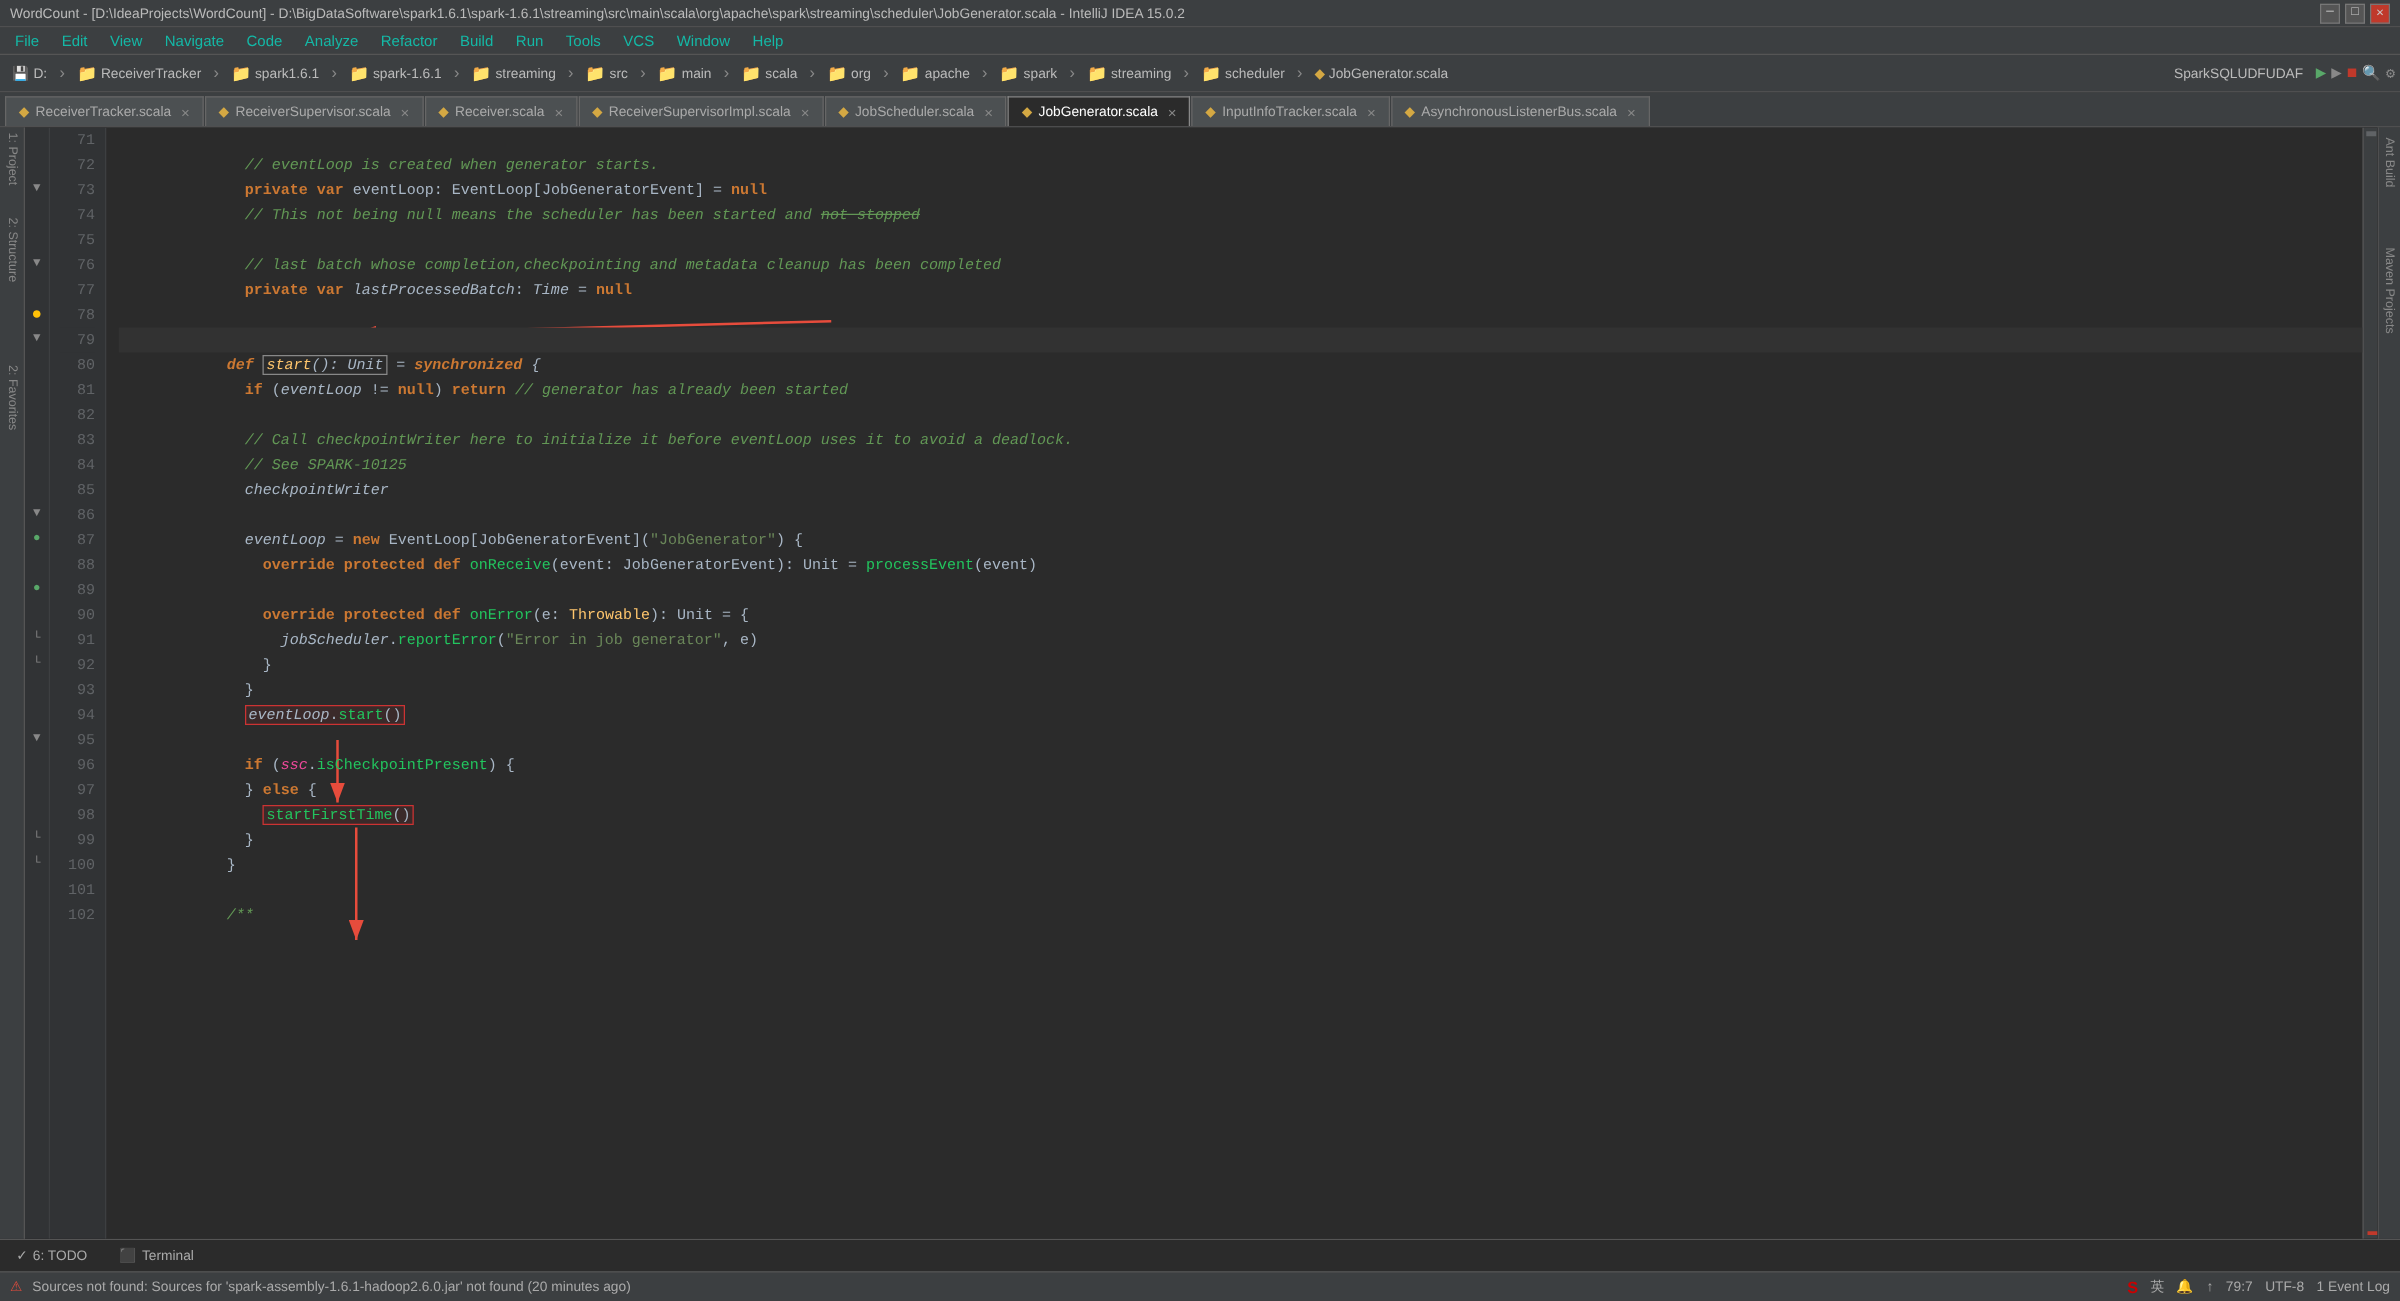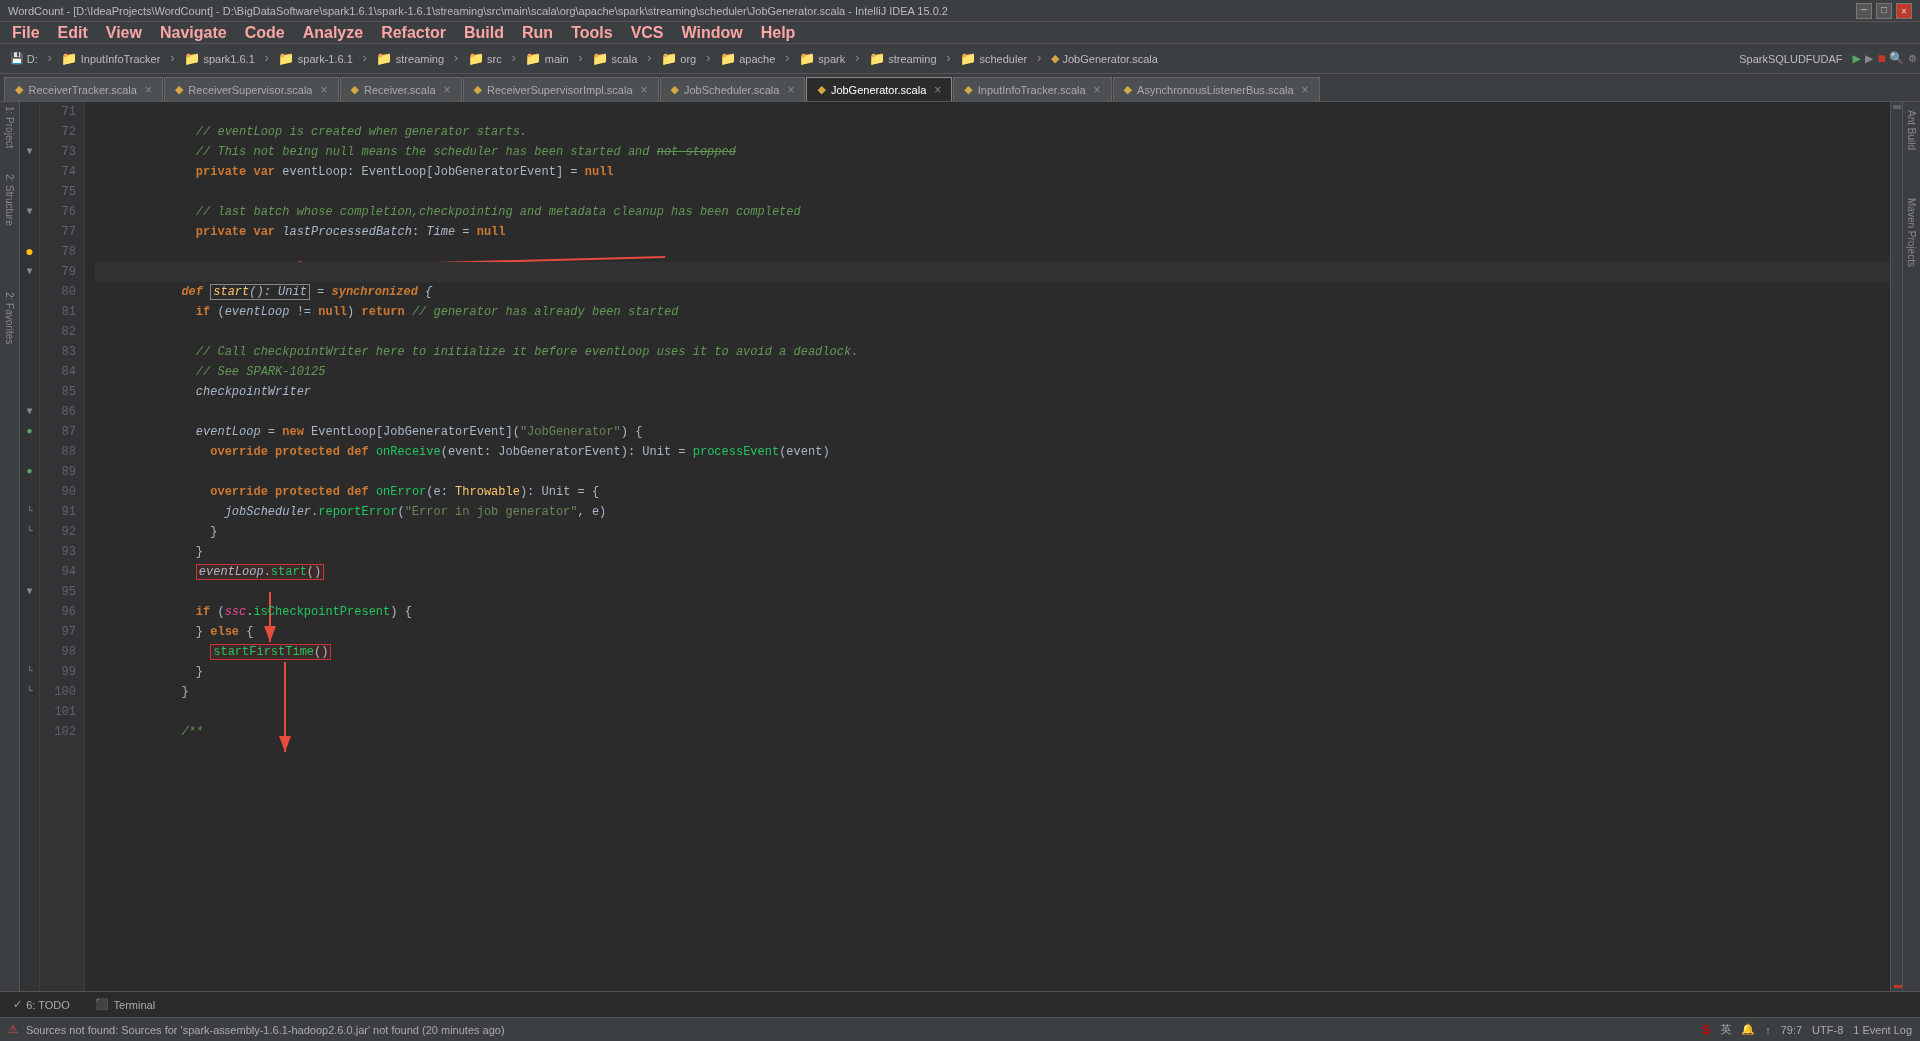--- a/index.html
+++ b/index.html
@@ -50,26 +50,25 @@
     #menu-bar {
       background: #3c3f41;
       height: 22px;
       display: flex;
       align-items: center;
       padding: 0 4px;
       border-bottom: 1px solid #555;
       gap: 2px;
     }
     .menu-item {
-      color: #fca5a5;
-      font-size: 16px;
+      color: #14b8a6;
+      font-size: 12px;
       font-family: Arial, sans-serif;
       padding: 2px 8px;
       cursor: pointer;
-      font-weight: bold;
     }
 
     
     #toolbar {
       background: #3c3f41;
       height: 30px;
       display: flex;
       align-items: center;
       padding: 0 4px;
       border-bottom: 1px solid #555;
@@ -344,21 +343,21 @@
 </div>
 
 <div id="toolbar">
   <span class="toolbar-item">
     <span>💾</span>
     <span>D:</span>
   </span>
   <span style="color:#888">›</span>
   <span class="toolbar-item">
     <span class="folder-icon">📁</span>
-    <span>InputInfoTracker</span>
+    <span>ReceiverTracker</span>
   </span>
   <span style="color:#888">›</span>
   <span class="toolbar-item">
     <span class="folder-icon">📁</span>
     <span>spark1.6.1</span>
   </span>
   <span style="color:#888">›</span>
   <span class="toolbar-item">
     <span class="folder-icon">📁</span>
     <span>spark-1.6.1</span>
@@ -606,25 +605,25 @@
           <path d="M 185 490 L 185 540" stroke="#e74c3c" stroke-width="2" fill="none" marker-end="url(#arrowhead)"></path>
 
           <path d="M 200 560 L 200 650" stroke="#e74c3c" stroke-width="2" fill="none" marker-end="url(#arrowhead)"></path>
         </svg>
 
         <div class="code-line">
           <span class="cmt">    // eventLoop is created when generator starts.</span>
         </div>
 
         <div class="code-line">
+          <span>    </span><span class="kw">private</span><span> </span><span class="kw">var</span><span> </span><span style="color:#a9b7c6;">eventLoop</span><span>: </span><span style="color:#a9b7c6;">EventLoop</span><span>[</span><span style="color:#a9b7c6;">JobGeneratorEvent</span><span>] = </span><span class="kw">null</span>
+        </div>
+
+        <div class="code-line">
           <span class="cmt">    // This not being null means the scheduler has been started and <span style="text-decoration:line-through;color:#629755;">not stopped</span></span>
-        </div>
-
-        <div class="code-line">
-          <span>    </span><span class="kw">private</span><span> </span><span class="kw">var</span><span> </span><span style="color:#a9b7c6;">eventLoop</span><span>: </span><span style="color:#a9b7c6;">EventLoop</span><span>[</span><span style="color:#a9b7c6;">JobGeneratorEvent</span><span>] = </span><span class="kw">null</span>
         </div>
 
         <div class="code-line">&nbsp;</div>
 
         <div class="code-line">
           <span class="cmt">    // last batch whose completion,checkpointing and metadata cleanup has been completed</span>
         </div>
 
         <div class="code-line">
           <span>    </span><span class="kw">private</span><span> </span><span class="kw">var</span><span> </span><span class="italic" style="color:#a9b7c6;">lastProcessedBatch</span><span>: </span><span style="color:#a9b7c6;font-style:italic;">Time</span><span> = </span><span class="kw">null</span>

